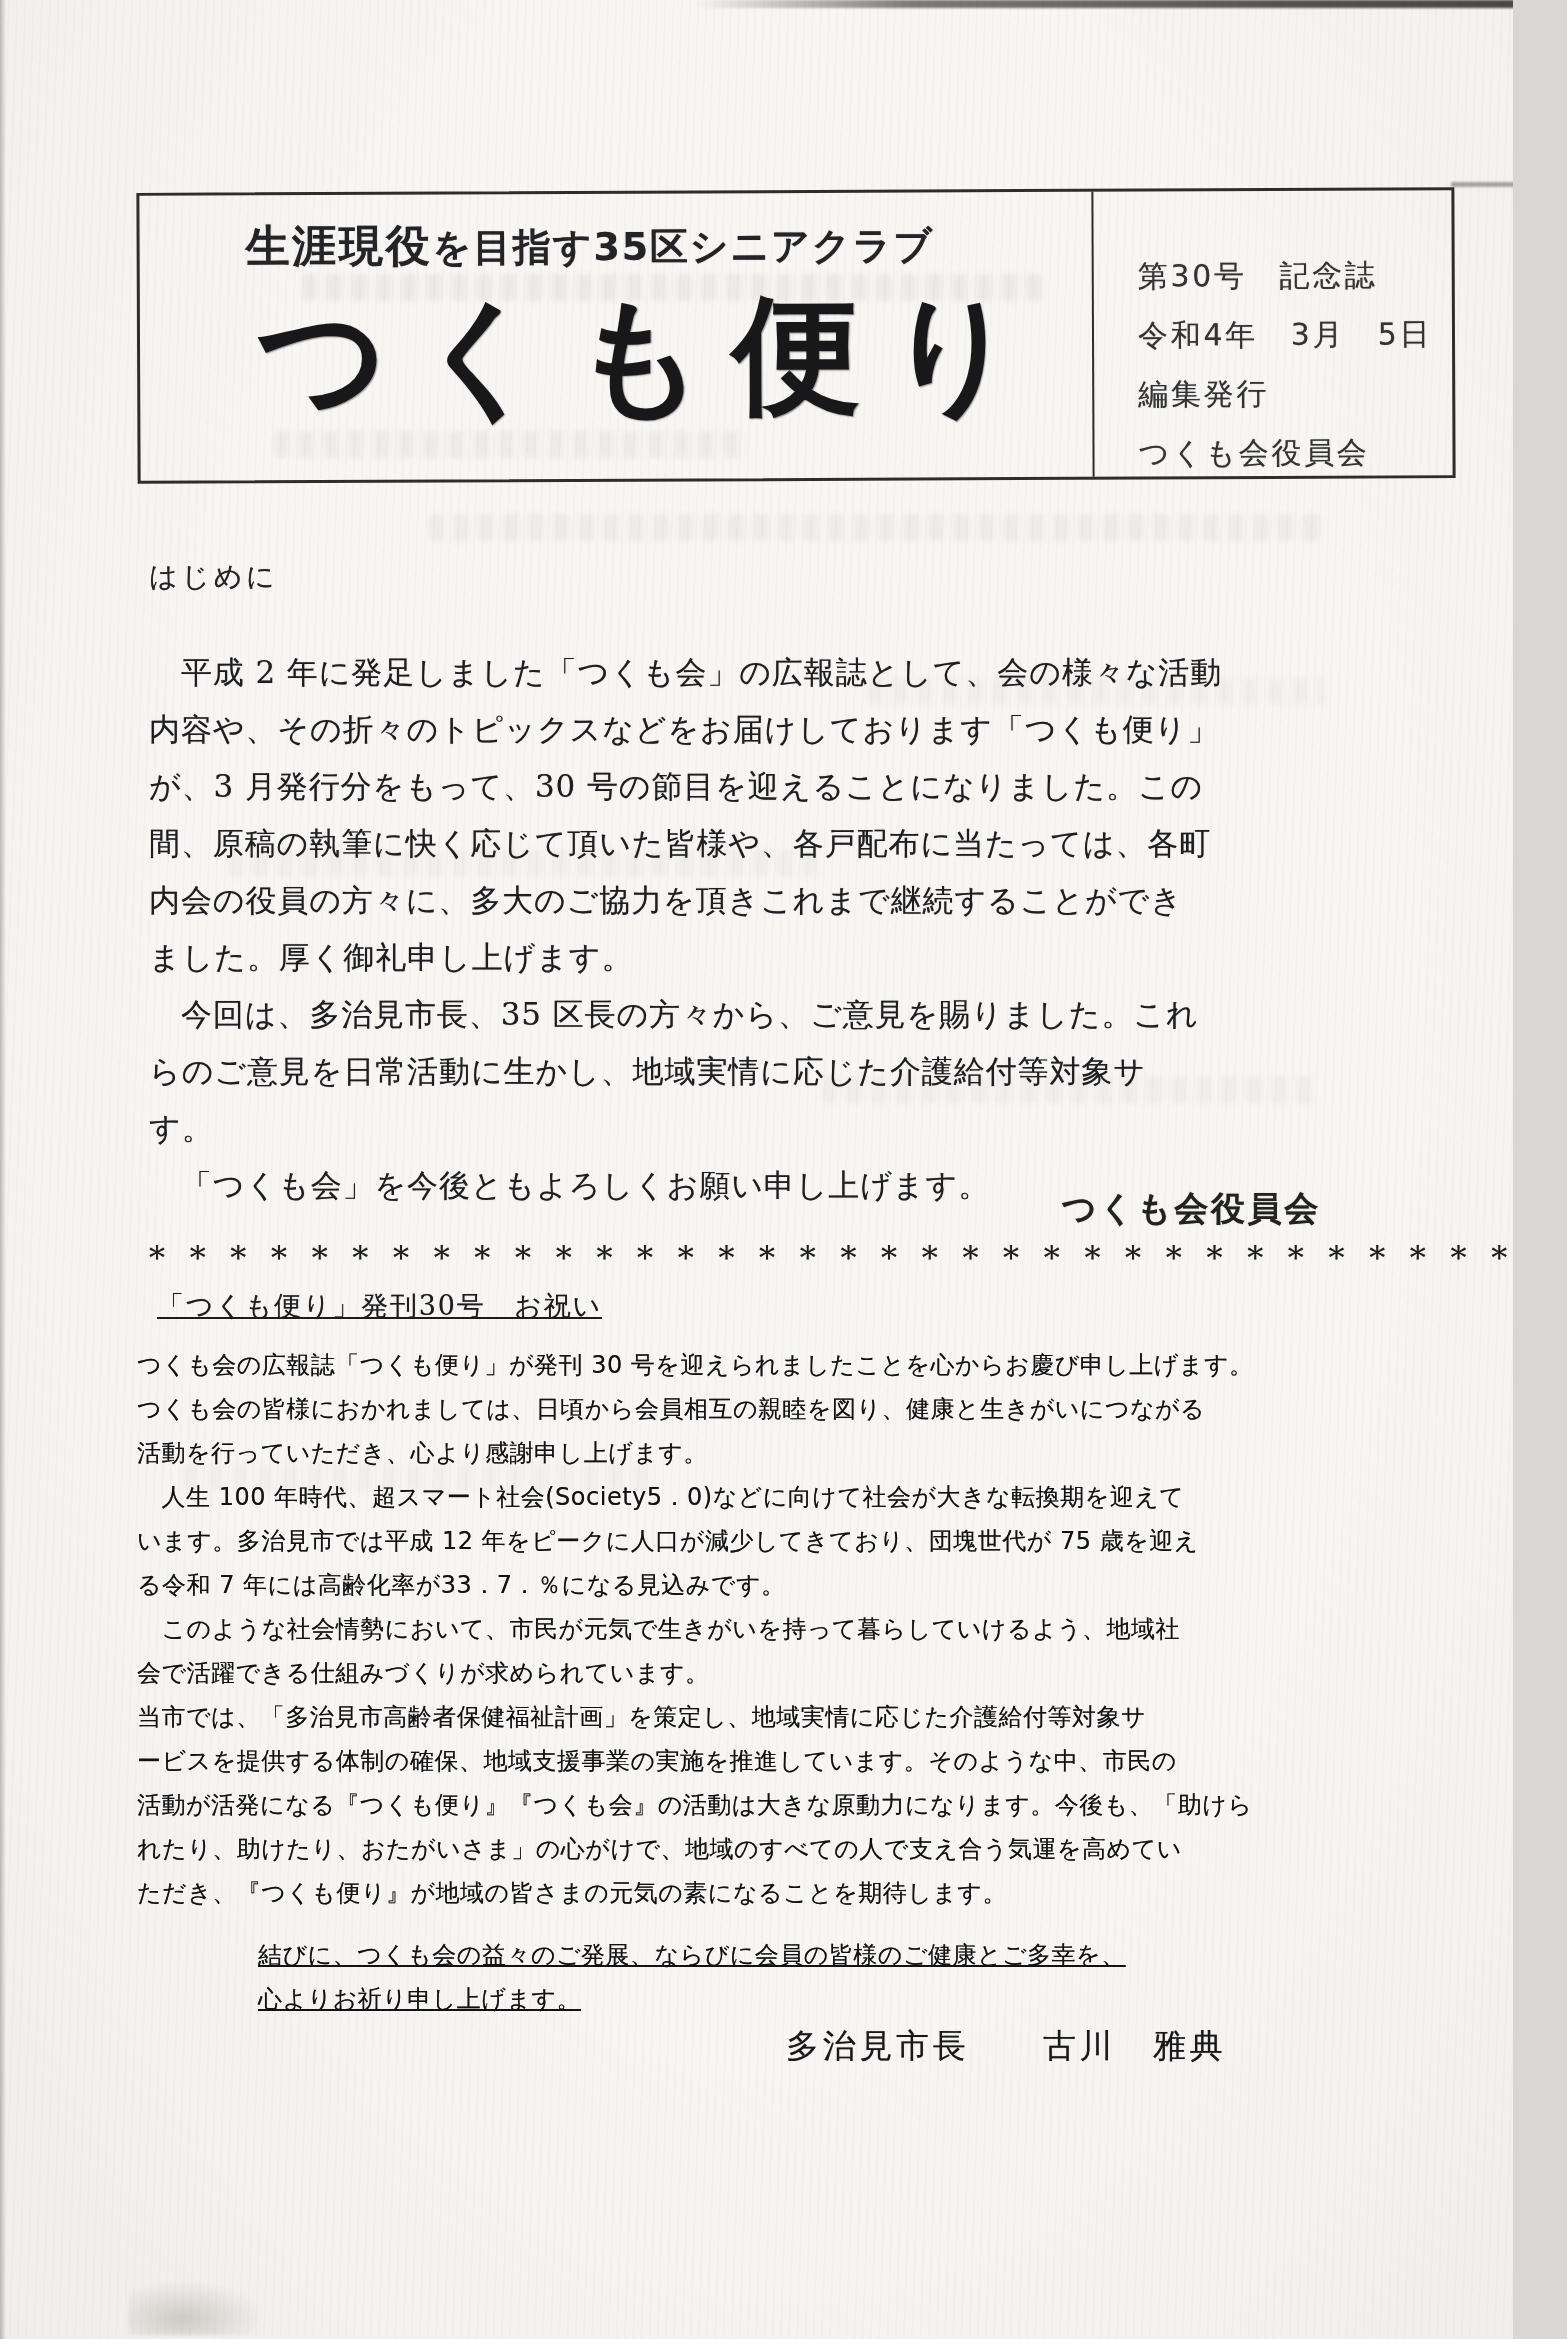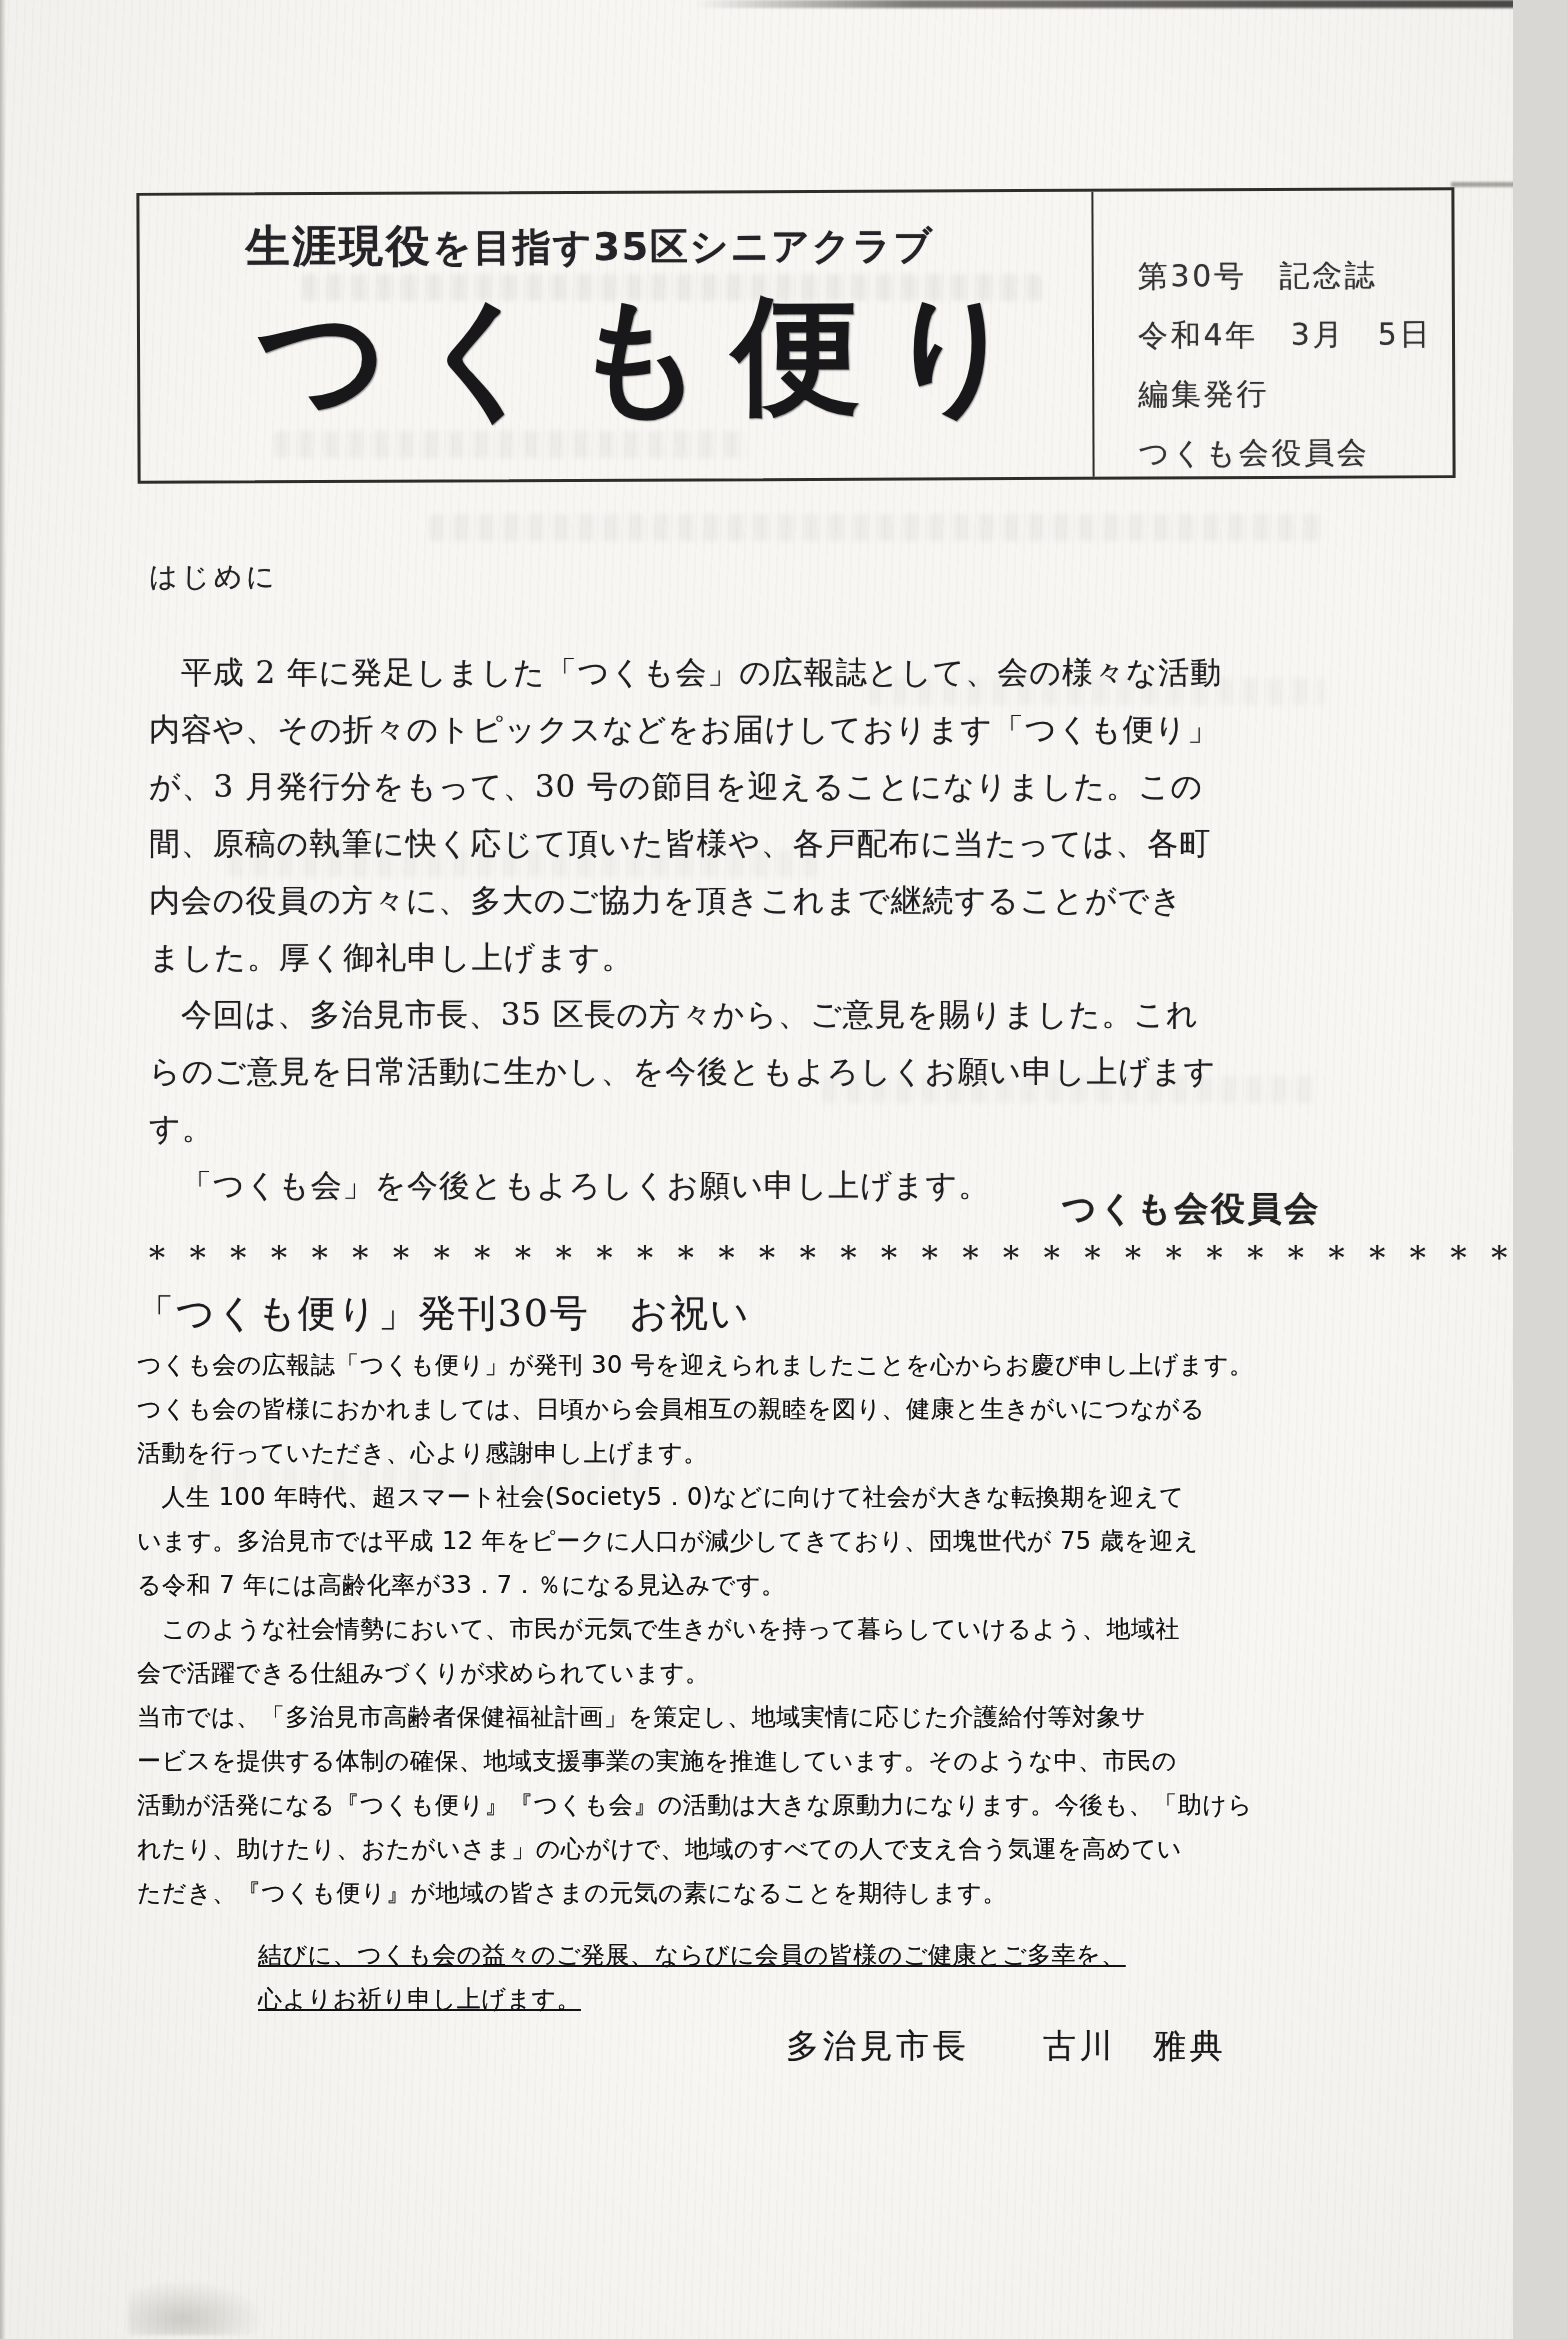--- a/index.html
+++ b/index.html
@@ -51,22 +51,22 @@
   .intro-body { position:absolute; left:149px; top:644px; font-size:31px; line-height:57px;
     color:#1e1e22; letter-spacing:0.9px; text-shadow:0 0 0.7px rgba(25,25,25,0.5); }
   .intro-body .line { white-space:nowrap; }
   .intro-signoff { position:absolute; left:149px; top:1186px; width:1172px; text-align:right;
     font-family:"DejaVu Sans", sans-serif; font-weight:bold; font-size:34px;
     letter-spacing:2.7px; color:#222; text-shadow:0 0 0.9px rgba(25,25,25,0.5); }
   .asterisk-divider { position:absolute; left:149px; top:1239px; width:1206px;
     font-size:32px; letter-spacing:2.7px; word-spacing:9.1px; white-space:nowrap;
     color:#1d1d20; text-shadow:0 0 0.7px rgba(25,25,25,0.5); }
   
-  .greeting-heading { position:absolute; left:136px; top:1288px; font-size:38px;
-    letter-spacing:1.8px; color:#1c1c20; text-shadow:0 0 0.7px rgba(25,25,25,0.55); }
+  .greeting-heading { position:absolute; left:157px; top:1288px; font-size:27px;
+    letter-spacing:1.8px; color:#1c1c20; text-shadow:0 0 0.7px rgba(25,25,25,0.55);text-decoration:underline; }
   .greeting-body { position:absolute; left:137px; top:1343px; font-family:"DejaVu Sans", sans-serif;
     font-size:24px; line-height:44px; color:#121215; letter-spacing:0.5px;
     text-shadow:0 0 0.6px rgba(15,15,15,0.6); }
   .greeting-body .line { white-space:nowrap; }
   .greeting-closing { padding-left:121px; margin-top:18px;text-decoration:underline; }
   .signature { position:absolute; left:786px; top:2024px; white-space:nowrap;
     font-family:"DejaVu Sans", sans-serif; font-weight:normal; font-size:33px;
     letter-spacing:3.7px; color:#18181b; text-shadow:0 0 0.7px rgba(20,20,20,0.55); }
 </style>
 </head>
@@ -101,21 +101,21 @@
 
   <div class="intro-heading">はじめに</div>
   <div class="intro-body">
     <div class="line">　平成 2 年に発足しました「つくも会」の広報誌として、会の様々な活動</div>
     <div class="line">内容や、その折々のトピックスなどをお届けしております「つくも便り」</div>
     <div class="line">が、3 月発行分をもって、30 号の節目を迎えることになりました。この</div>
     <div class="line">間、原稿の執筆に快く応じて頂いた皆様や、各戸配布に当たっては、各町</div>
     <div class="line">内会の役員の方々に、多大のご協力を頂きこれまで継続することができ</div>
     <div class="line">ました。厚く御礼申し上げます。</div>
     <div class="line">　今回は、多治見市長、35 区長の方々から、ご意見を賜りました。これ</div>
-    <div class="line">らのご意見を日常活動に生かし、を今後ともよろしくお願い申し上げます</div>
+    <div class="line">らのご意見を日常活動に生かし、地域実情に応じた介護給付等対象サ</div>
     <div class="line">す。</div>
     <div class="line">　「つくも会」を今後ともよろしくお願い申し上げます。</div>
   </div>
   <div class="intro-signoff">つくも会役員会</div>
 
   <div class="asterisk-divider">* * * * * * * * * * * * * * * * * * * * * * * * * * * * * * * * * * * * * *</div>
 
   <div class="greeting-heading">「つくも便り」発刊30号　お祝い</div>
   <div class="greeting-body">
     <div class="line">つくも会の広報誌「つくも便り」が発刊 30 号を迎えられましたことを心からお慶び申し上げます。</div>

